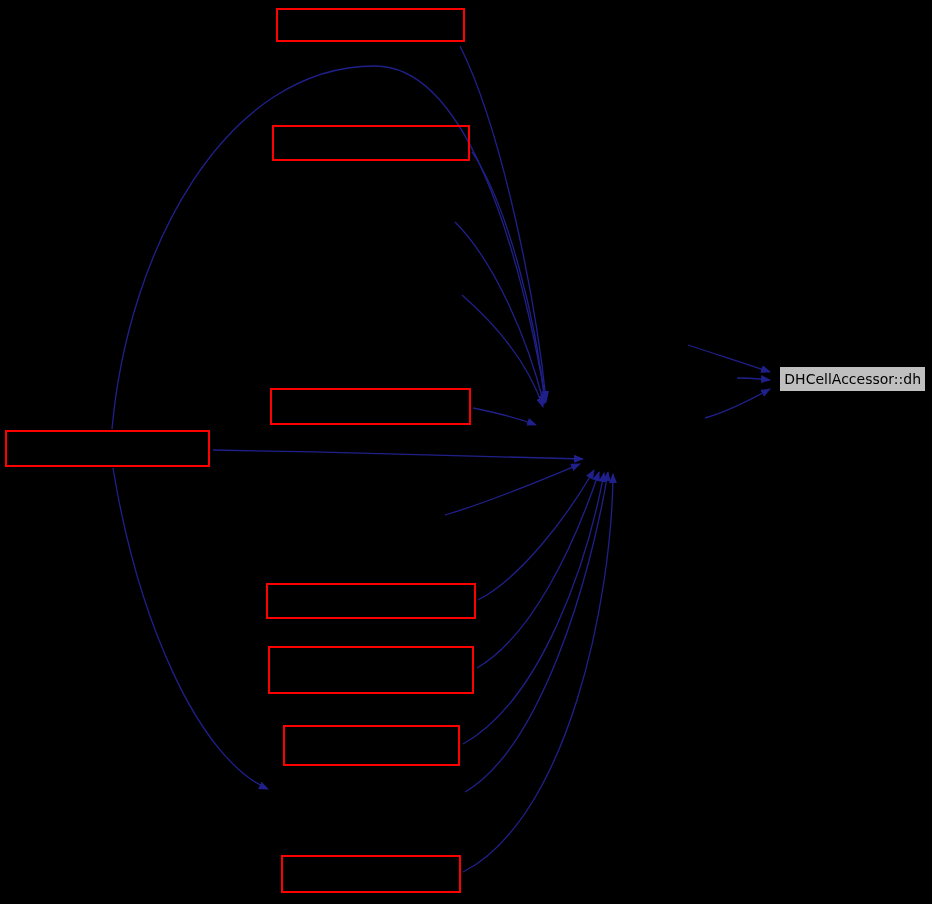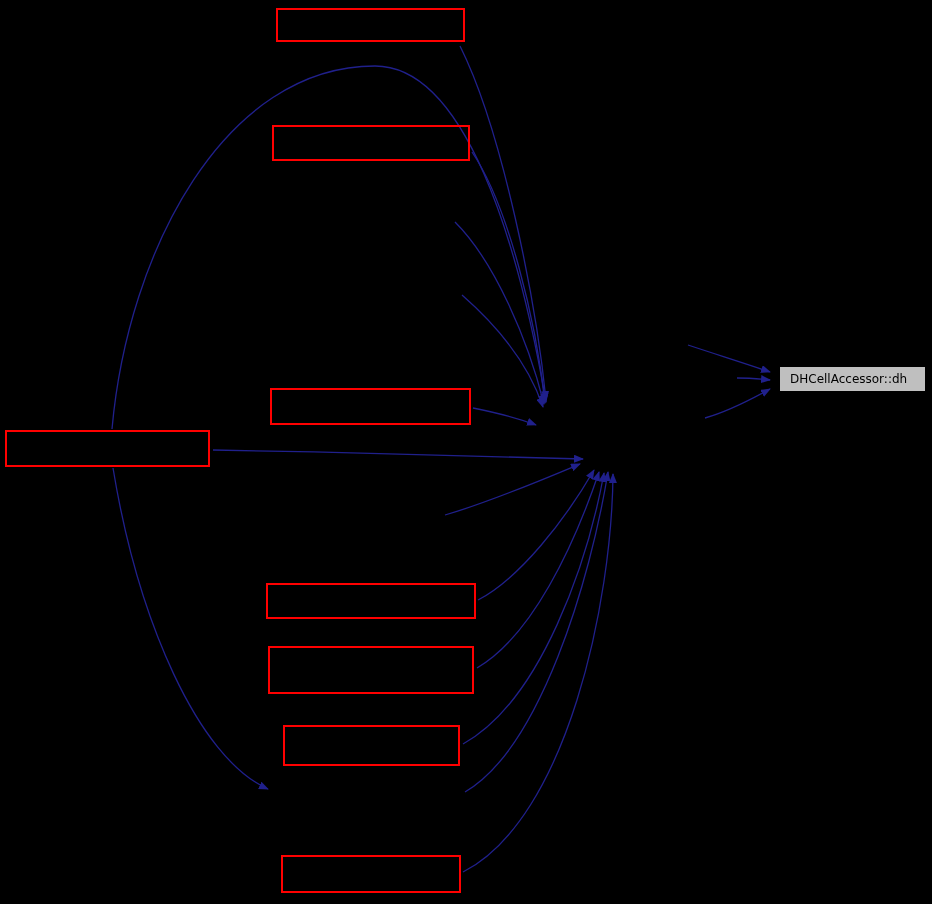--- a/index.html
+++ b/index.html
@@ -31,26 +31,26 @@
   .node-red {
     position: absolute;
     border: 2px solid var(--node-border, #ff0000);
     background: transparent;
     box-sizing: border-box;
   }
   .node-highlight {
     position: absolute;
     background: var(--highlight-fill, #bfbfbf);
     color: var(--highlight-text, #000000);
-    font-size: 12px;
+    font-size: 14px;
     line-height: 24px;
-    text-align: left;
+    text-align: right;
     white-space: nowrap;
     box-sizing: border-box;
-    padding: 0 10px;
+    padding: 0 4px;
   }
 </style>
 </head>
 <body>
 
 <div class="canvas">
 
   <svg class="edges" viewBox="0 0 932 904">
     <defs>
       <marker id="arrow" viewBox="0 0 10 8" refX="9" refY="4" markerWidth="10" markerHeight="8" orient="auto" markerUnits="userSpaceOnUse">

